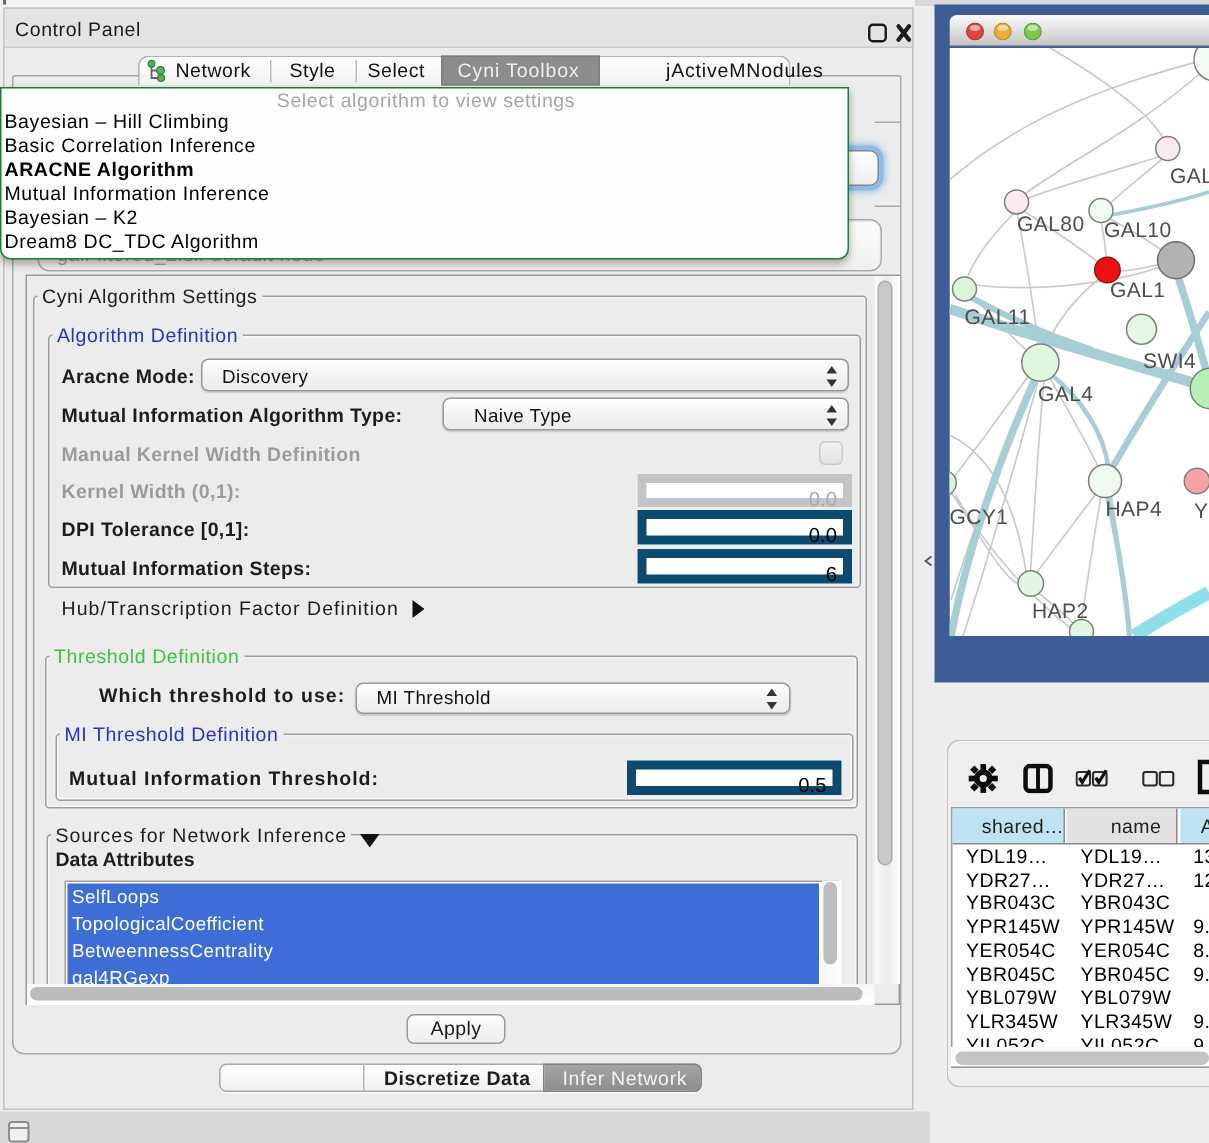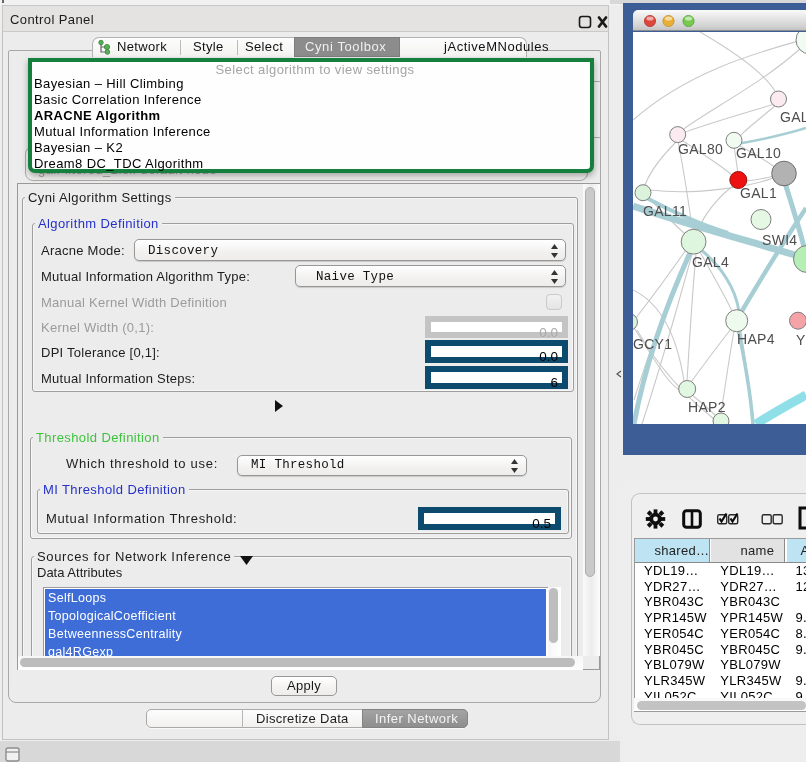--- a/index.html
+++ b/index.html
@@ -1,25 +1,25 @@
 <!DOCTYPE html>
 <html><head>
 <meta charset="utf-8">
 <style>
 * { margin:0; padding:0; box-sizing:border-box; }
 html,body { width:806px; height:762px; overflow:hidden; background:#ededed;
   font-family:"Liberation Sans", sans-serif; }
 .abs { position:absolute; }
 #stage { position:relative; width:806px; height:710px; }
-.lbl { font-size:13px; font-weight:normal; color:#1d1d1d; letter-spacing:0.25px; white-space:nowrap; }
+.lbl { font-size:13px; font-weight:bold; color:#1d1d1d; letter-spacing:0.25px; white-space:nowrap; }
 .dis { color:#9b9b9b !important; }
 .grp { position:absolute; border:1px solid #9e9e9e; border-radius:3px; box-shadow:inset 0 0 0 1px rgba(255,255,255,.55); }
 .gtitle { position:absolute; font-size:13px; letter-spacing:0.4px; background:#ececec; padding:0 3px; white-space:nowrap; }
 .combo { position:absolute; border:1px solid #979797; border-radius:5px;
-  background:linear-gradient(#ffffff,#f2f1f0 60%,#eeedec); box-shadow:0 1px 1px rgba(0,0,0,.15);font-family:Liberation Mono, monospace; }
+  background:linear-gradient(#ffffff,#f2f1f0 60%,#eeedec); box-shadow:0 1px 1px rgba(0,0,0,.15); }
 .combo .ctext { position:absolute; left:13px; top:3.5px; font-size:12.5px; color:#111; letter-spacing:0.3px; white-space:nowrap;}
 .arrows { position:absolute; width:9px; }
 .field { position:absolute; border:6px solid #0c4a6e; background:#fff; font-size:13.5px;
   color:#000; text-align:right; padding-right:4px; }
 .fdis { border-color:#c4c4c4; color:#a9a9a9; }
 </style>
 </head>
 <body>
 <div id="stage">
   <div class="abs" style="left:0; top:0; width:620px; height:6px; background:#f1f1f1;"></div>
@@ -96,20 +96,21 @@
 
       <div class="lbl abs dis" style="left:23px; top:136px;">Kernel Width (0,1):</div>
       <div class="field fdis abs" style="left:407px; top:131.5px; width:143px; height:22.5px; line-height:21px;">0.0</div>
 
       <div class="lbl abs" style="left:23px; top:161px;">DPI Tolerance [0,1]:</div>
       <div class="field abs" style="left:407px; top:156px; width:143px; height:22.5px; line-height:21px;">0.0</div>
 
       <div class="lbl abs" style="left:23px; top:187px;">Mutual Information Steps:</div>
       <div class="field abs" style="left:407px; top:182px; width:143px; height:22.5px; line-height:21px;">6</div>
 
+      <div class="abs" style="left:23px; top:214px; font-size:13px; color:#1d1d1d; letter-spacing:0.7px;">Hub/Transcription Factor Definition</div>
       <svg class="abs" style="left:256px; top:216px;" width="9" height="12" viewBox="0 0 9 12">
           <path d="M1 0 L9 6 L1 12 Z" fill="#111"></path>
         </svg>
 
       <div class="grp" style="left:12px; top:253px; width:542px; height:102px;"></div>
       <div class="gtitle" style="left:15px; top:246px; color:#3dc43d;">Threshold Definition</div>
       <div class="lbl abs" style="left:48px; top:272px; letter-spacing:0.7px;">Which threshold to use:</div>
       <div class="combo" style="left:219px; top:271px; width:290px; height:21px;">
         <div class="ctext" style="top:2px;">MI Threshold</div>
         <svg class="arrows" style="right:7px; top:2px;" height="16" viewBox="0 0 9 16">
@@ -139,21 +140,21 @@
       <div class="abs" style="left:530px; top:403px; width:13px; height:280px; background:linear-gradient(90deg,#f6f6f6,#fff);"></div>
       <div class="abs" style="left:531px; top:404px; width:9px; height:55px; border-radius:5px; background:#bdbdbd;"></div>
     </div>
   </div>
 
   <div class="abs" style="left:583px; top:184px; width:17px; height:472px; background:linear-gradient(90deg,#fafafa,#ececec 50%,#fdfdfd);"></div>
   <div class="abs" style="left:585px; top:187px; width:10px; height:390px; border-radius:5.5px; background:#c9c9c9; border:1px solid #aeaeae;"></div>
   <div class="abs" style="left:18px; top:656px; width:565px; height:14px; background:linear-gradient(#f6f6f6,#fff);"></div>
   <div class="abs" style="left:20px; top:658px; width:555px; height:9px; border-radius:4.5px; background:#bcbcbc;"></div>
 
-  <div class="abs" id="popup" style="left:28px; top:58px; width:566px; height:114.5px; background:#fefefe; border:4px solid #15803d; border-radius:0 0 7px 7px; box-shadow:0 3px 6px rgba(0,0,0,.32);">
+  <div class="abs" id="popup" style="left:0; top:58px; width:566px; height:114.5px; background:#fefefe; border:1px solid #15803d; border-radius:0 0 7px 7px; box-shadow:0 3px 6px rgba(0,0,0,.32);">
     <div class="abs" style="left:0; width:566px; top:0px; text-align:center; font-size:13px; color:#a5a5a5; letter-spacing:0.4px;">Select algorithm to view settings</div>
     <div class="abs" style="left:2px; top:14px;  font-size:13px; letter-spacing:0.4px; color:#000;">Bayesian – Hill Climbing</div>
     <div class="abs" style="left:2px; top:30px;  font-size:13px; letter-spacing:0.4px; color:#000;">Basic Correlation Inference</div>
     <div class="abs" style="left:2px; top:46px;  font-size:13px; letter-spacing:0.4px; color:#000; font-weight:bold;">ARACNE Algorithm</div>
     <div class="abs" style="left:2px; top:62px;  font-size:13px; letter-spacing:0.4px; color:#000;">Mutual Information Inference</div>
     <div class="abs" style="left:2px; top:78px;  font-size:13px; letter-spacing:0.4px; color:#000;">Bayesian – K2</div>
     <div class="abs" style="left:2px; top:94px;  font-size:13px; letter-spacing:0.4px; color:#000;">Dream8 DC_TDC Algorithm</div>
   </div>
 
   <div class="abs" style="left:271px; top:676px; width:66px; height:20px; border:1px solid #989898; border-radius:5px; background:linear-gradient(#ffffff,#f4f3f2 55%,#edecea); text-align:center; font-size:13px; letter-spacing:0.3px; color:#1a1a1a; line-height:18px;">Apply</div>

